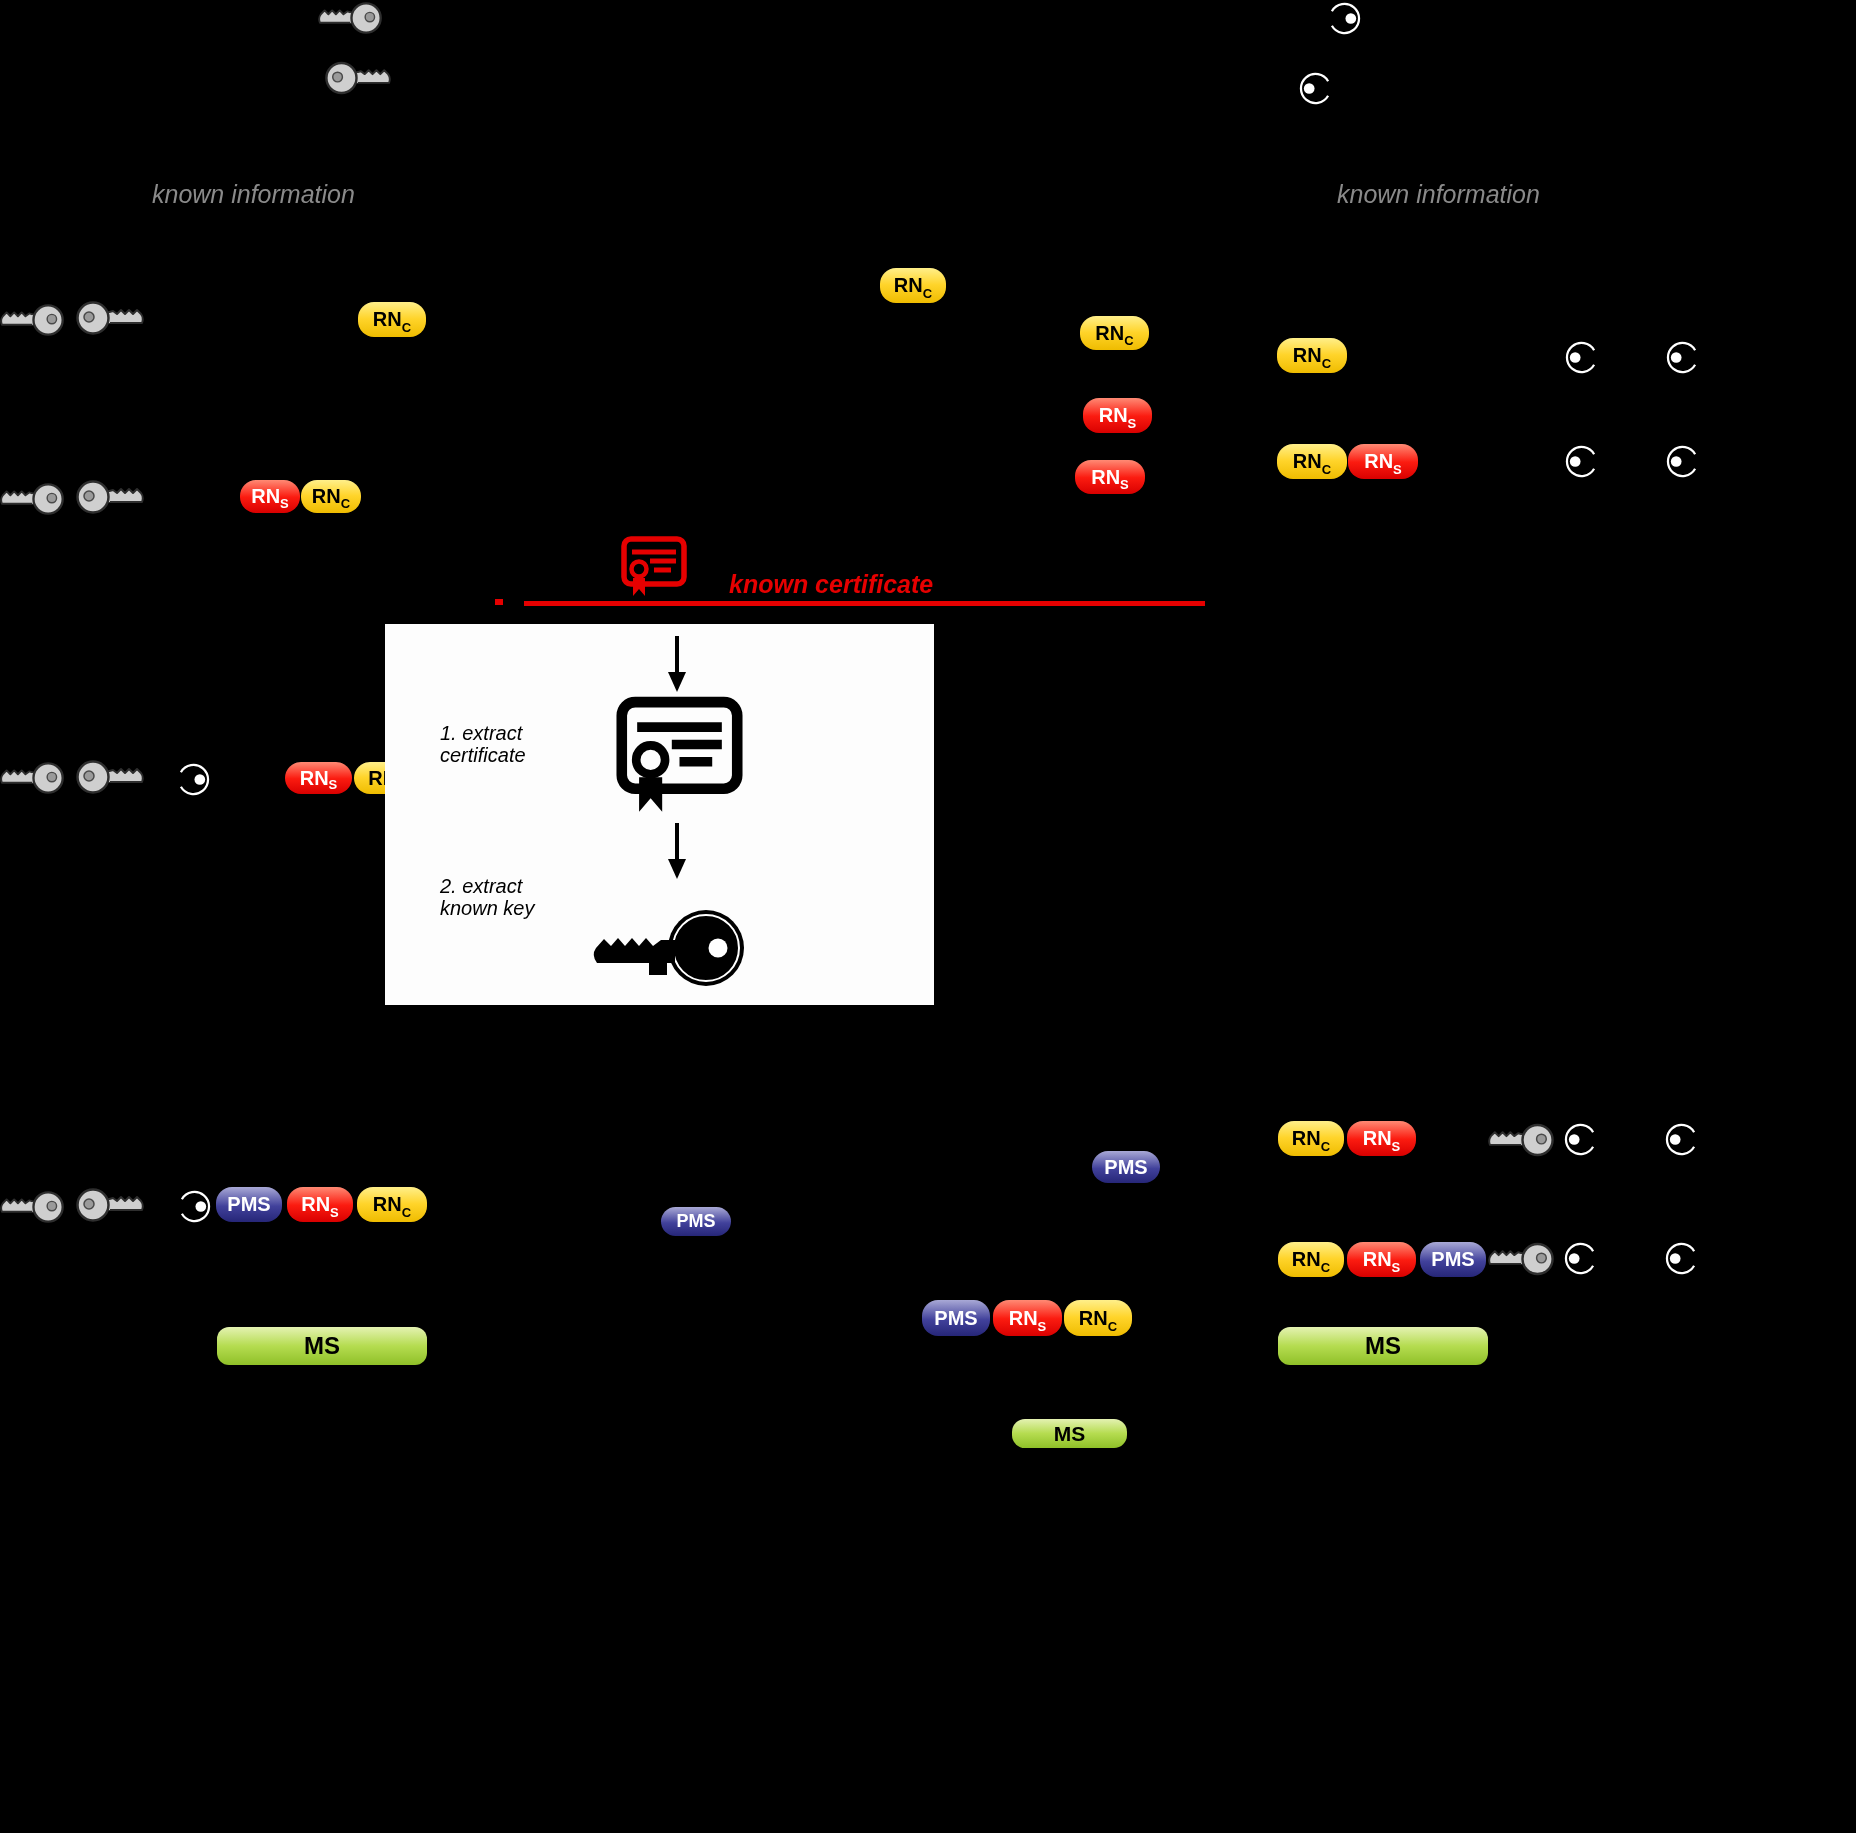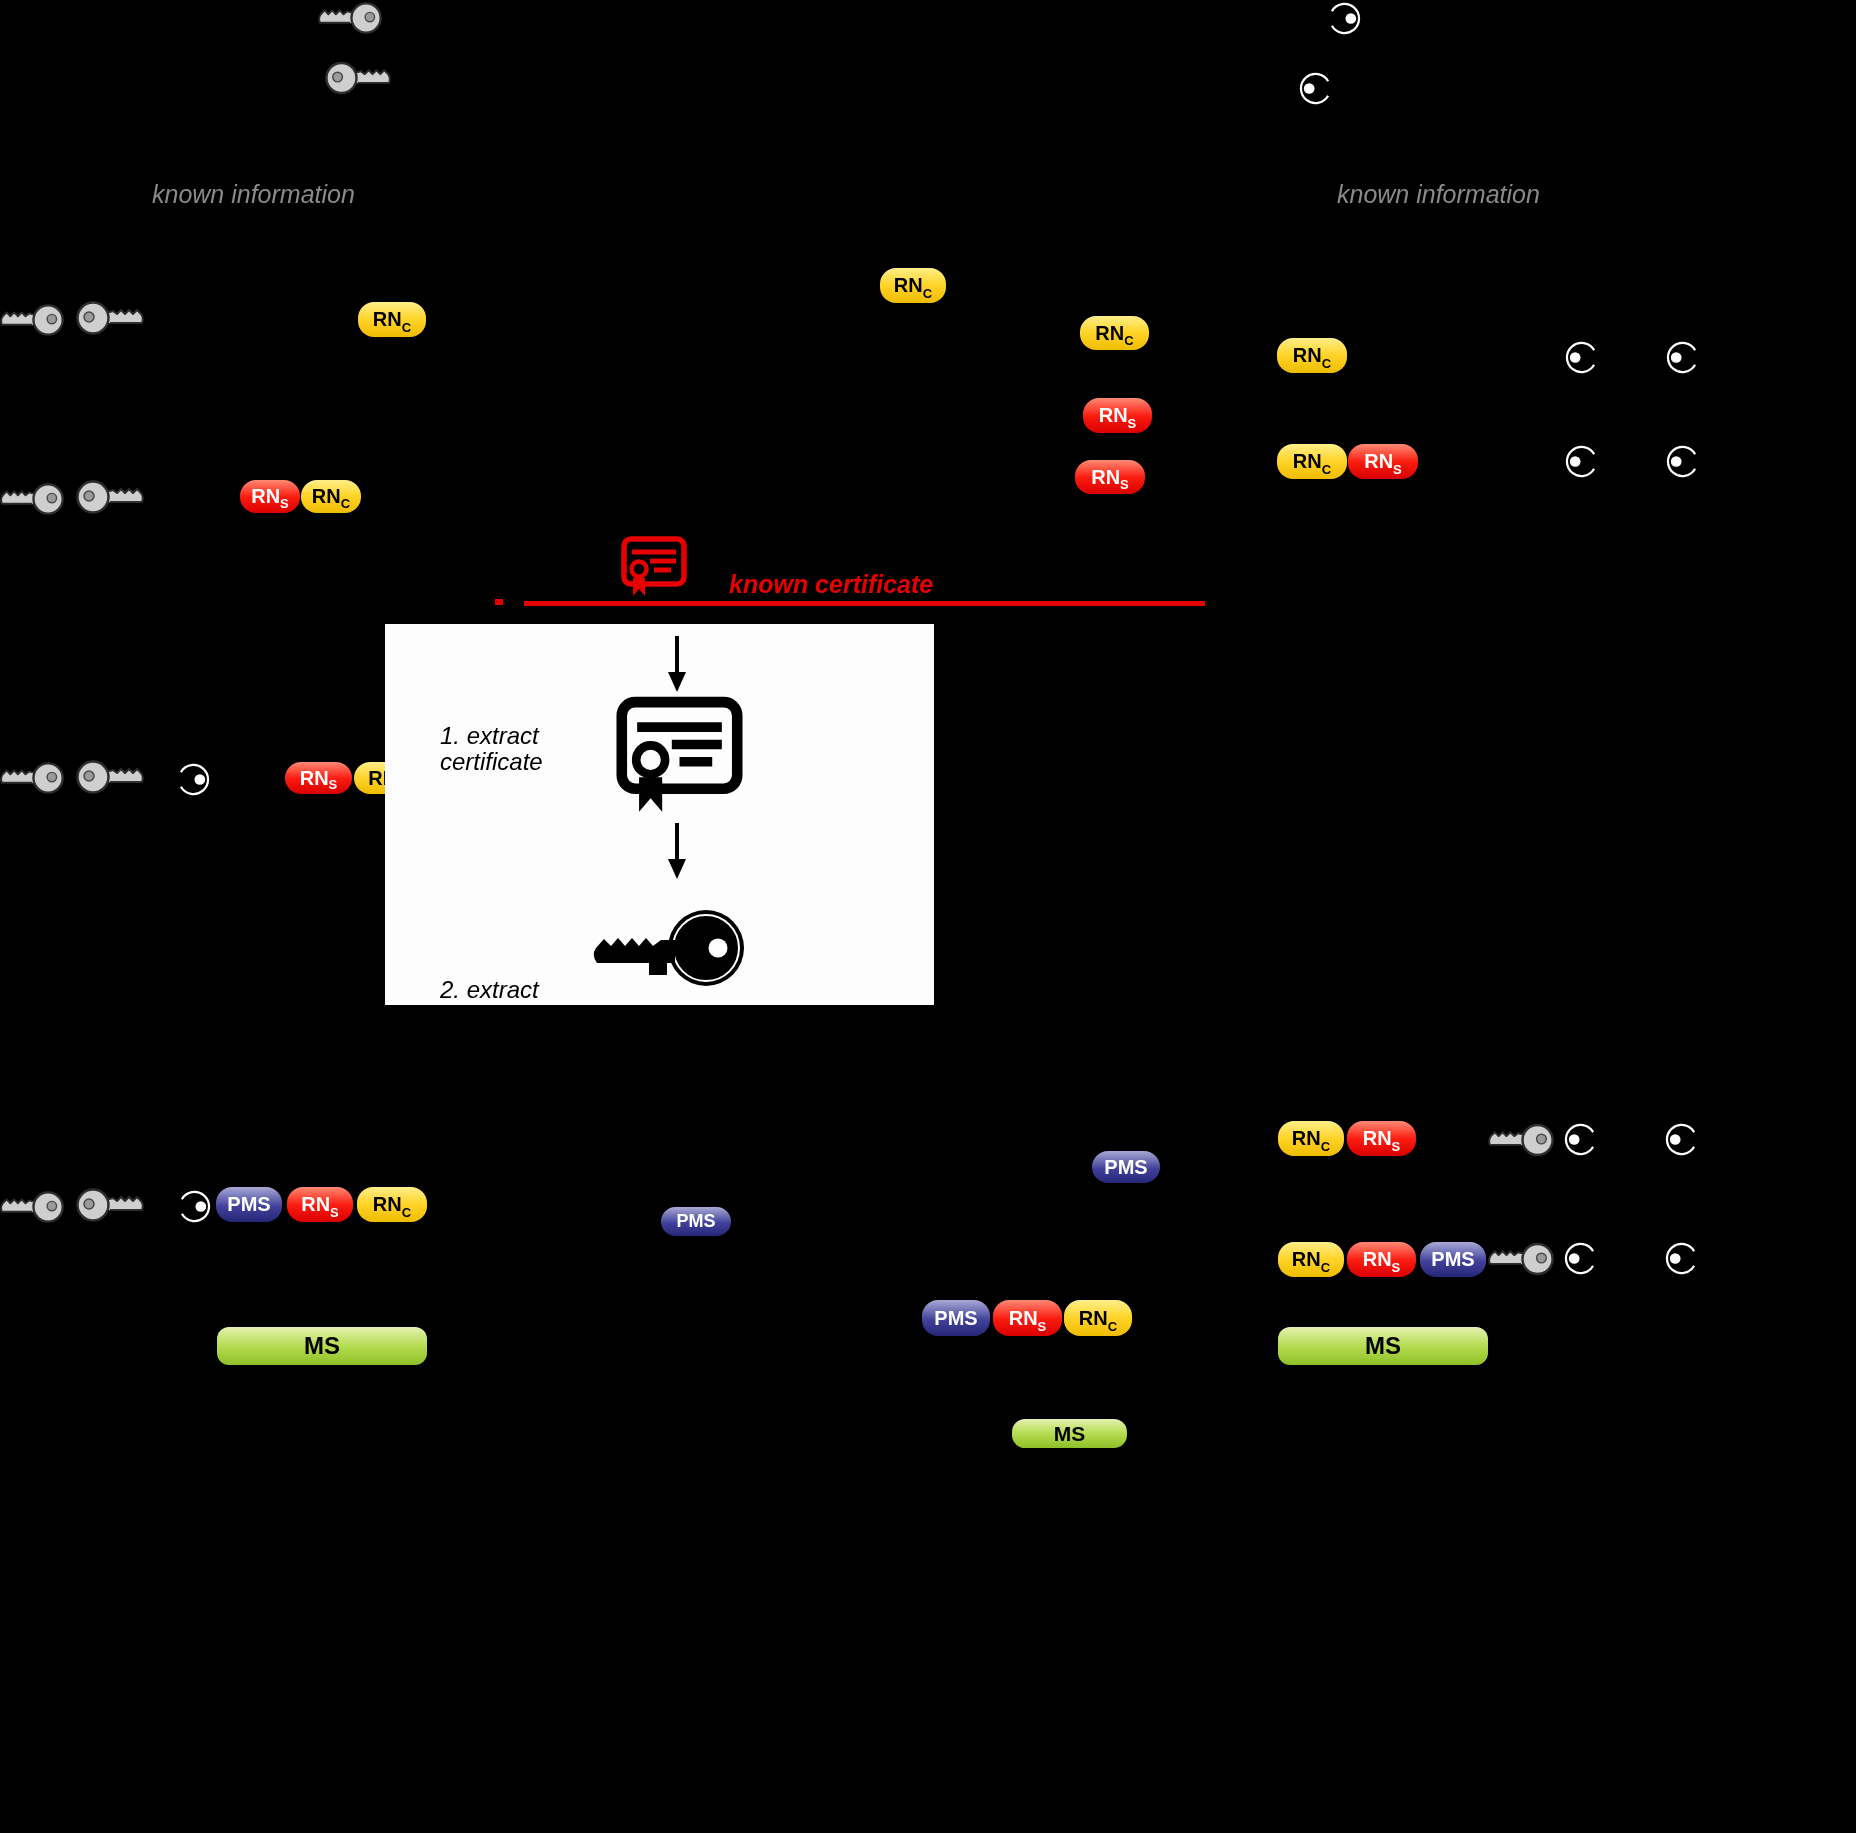--- a/index.html
+++ b/index.html
@@ -3,21 +3,21 @@
 <meta charset="utf-8">
 <style>
   html,body{margin:0;padding:0;background:#000;}
   .stage{position:relative;width:1856px;height:1550px;background:#000;overflow:hidden;
          font-family:Liberation Sans, sans-serif;}
   .abs{position:absolute;}
 
   
   .known-info{color:#8a8a8a;font-style:italic;font-size:25px;white-space:nowrap;z-index:1;}
   .srv-cert{color:#e60000;font-style:italic;font-weight:bold;font-size:25px;white-space:nowrap;z-index:3;}
-  .step-text{color:#000;font-style:italic;font-size:24px;line-height:1.08;z-index:3;white-space:nowrap;}
+  .step-text{color:#000;font-style:italic;font-size:20px;line-height:1.08;z-index:3;white-space:nowrap;}
   .step3-text{font-size:26px;}
 
   
   .badge{display:flex;align-items:center;justify-content:center;
          height:34px;border-radius:16px;font-weight:bold;font-size:20px;
          z-index:1;box-sizing:border-box;}
   .badge .sub{font-size:13px;align-self:flex-end;margin-bottom:3px;line-height:1;}
   .badge.yellow{background:linear-gradient(180deg,#ffef8a 0%,#ffd42a 48%,#efbc00 100%);color:#000;}
   .badge.red{background:linear-gradient(180deg,#ff8a74 0%,#fb1b10 52%,#d90000 100%);color:#fff;}
   .badge.blue{background:linear-gradient(180deg,#a9a9d6 0%,#41419b 55%,#262678 100%);color:#fff;}
@@ -220,21 +220,21 @@
   <div class="abs step-text" style="left:440px;top:723px">
     <div>1. extract</div>
     <div>certificate</div>
   </div>
   <svg class="abs icon" style="left:616px;top:695px;width:127px;height:122px;color:#000">
       <use href="#cert-icon"></use>
     </svg>
   <svg class="abs icon" style="left:666px;top:823px;width:22px;height:56px">
       <use href="#arrow-down"></use>
     </svg>
-  <div class="abs step-text" style="left:440px;top:977px">
+  <div class="abs step-text" style="left:440px;top:876px">
     <div>2. extract</div>
     <div>known key</div>
   </div>
   <svg class="abs icon" style="left:591px;top:906px;width:155px;height:84px">
       <use href="#pubkey-icon"></use>
     </svg>
 
   <div class="abs badge blue" style="left:1092px;top:1151px;width:68px;height:32px">
       <span>PMS</span>
     </div>

